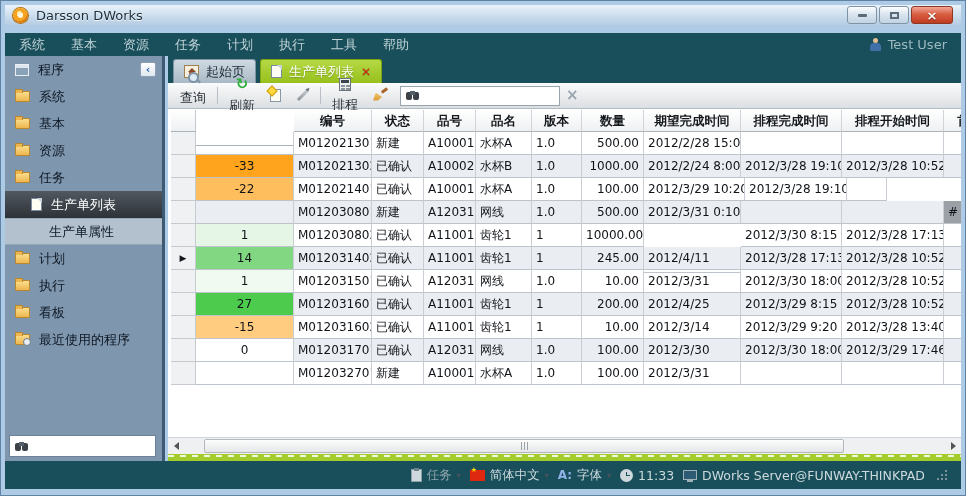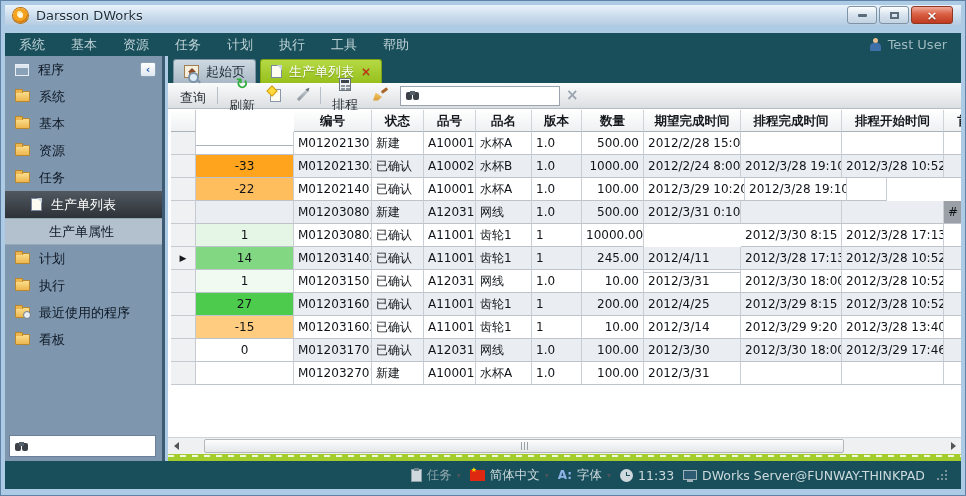--- a/index.html
+++ b/index.html
@@ -245,26 +245,26 @@
         </div>
         <div class="side-item">
           <span class="icon-folder"></span>
           <span class="label">计划</span>
         </div>
         <div class="side-item">
           <span class="icon-folder"></span>
           <span class="label">执行</span>
         </div>
         <div class="side-item">
+          <span class="icon-folder"></span>
+          <span class="label">看板</span>
+        </div>
+        <div class="side-item">
           <span class="icon-folder recent"></span>
           <span class="label">最近使用的程序</span>
-        </div>
-        <div class="side-item">
-          <span class="icon-folder"></span>
-          <span class="label">看板</span>
         </div>
       </div>
     <div class="side-search">
       <span class="icon-binoc"></span>
       <input value="" style="">
       <span class="icon-x">×</span>
     </div>
   </div>
 
   <div class="main">

